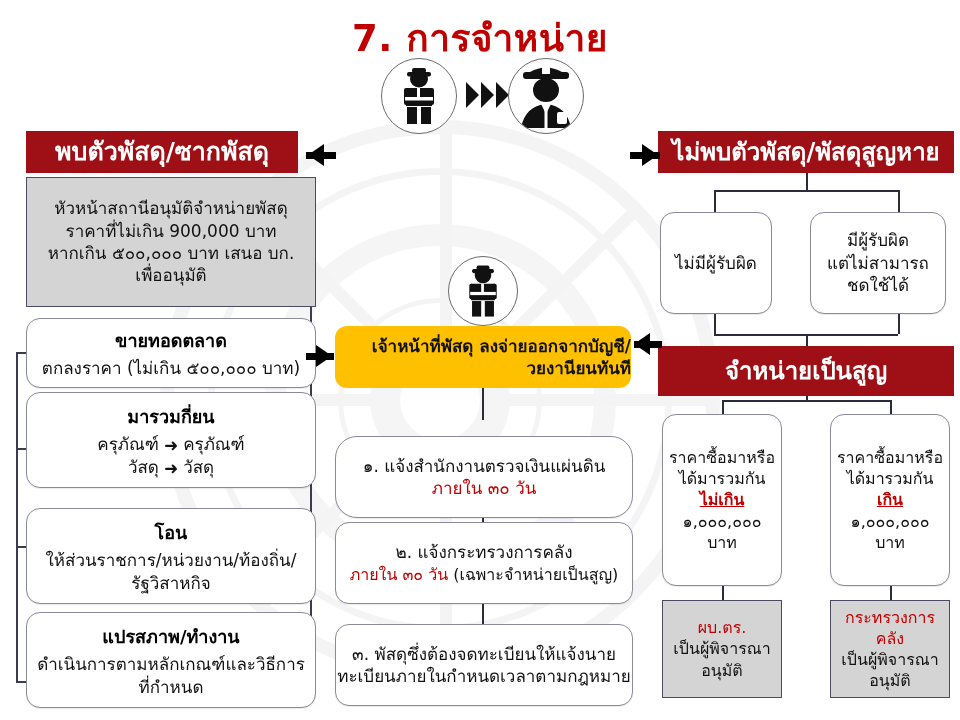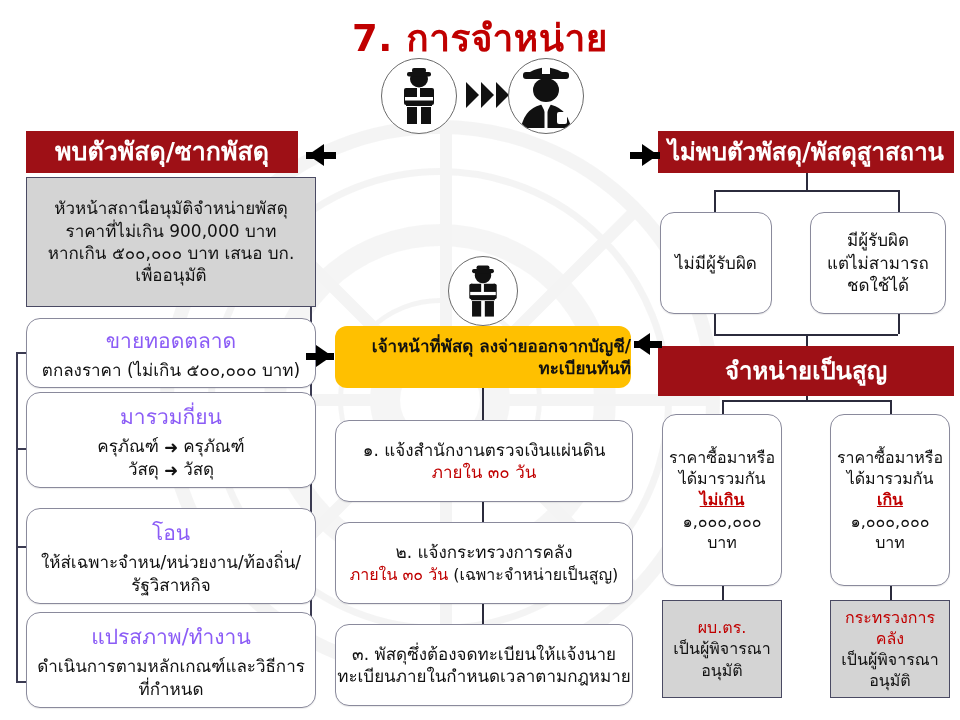--- a/index.html
+++ b/index.html
@@ -84,21 +84,21 @@
   .whitebox{
     position:absolute;
     background:#ffffff;
     border:1px solid #8a8a9c;
     border-radius:14px;
     display:flex;flex-direction:column;align-items:center;justify-content:center;
     text-align:center;
     color:#111;
     box-shadow:0 1px 1px rgba(0,0,0,.08);
   }
-  .bx-head{color:#8b5cf6;font-weight:normal;font-size:21px;margin-bottom:2px;}
+  .bx-head{color:#000000;font-weight:bold;font-size:18px;margin-bottom:2px;}
   .bx-line{font-size:17px;line-height:1.32;}
   .bx-line.sm{font-size:16px;}
   .red{color:#C00000;}
   .red-u{color:#C00000;text-decoration:underline;font-weight:bold;}
 
   
   .vline{position:absolute;background:#3b3b52;width:1.6px;z-index:1;}
   .hline{position:absolute;background:#3b3b52;height:1.6px;z-index:1;}
   .vline-d{position:absolute;background:#2b2b3c;width:2px;z-index:1;}
   .hline-d{position:absolute;background:#2b2b3c;height:2px;z-index:1;}
@@ -253,30 +253,30 @@
         <rect x="33" y="20" width="5" height="17" rx="2" fill="#111"></rect>
         <rect x="9" y="29" width="28" height="3.5" fill="#fff"></rect>
         <rect x="21" y="20" width="3" height="10" fill="#fff"></rect>
         <rect x="11" y="39" width="10" height="17" fill="#111"></rect>
         <rect x="25" y="39" width="10" height="17" fill="#111"></rect>
       </svg>
     </div>
 
     <div class="orangebox" style="left:335px;top:326px;width:296px;height:62px;align-items:flex-end;">
       <div class="bx-line">เจ้าหน้าที่พัสดุ  ลงจ่ายออกจากบัญชี/</div>
-      <div class="bx-line">ทะเบียนทันที</div>
+      <div class="bx-line">วยงานียนทันที</div>
     </div>
 
     <div class="arrow-stem" style="left:306px;top:353px;width:28px;"></div>
     <div class="arrow arrow-right" style="left:316px;top:345px;"></div>
 
     <div class="arrow-stem" style="left:634px;top:341px;width:28px;"></div>
     <div class="arrow arrow-left" style="left:634px;top:333px;"></div>
 
-    <div class="whitebox" style="left:335px;top:420px;width:296px;height:80px;">
+    <div class="whitebox" style="left:335px;top:436px;width:296px;height:80px;border-radius:22px;">
       <div class="bx-line">๑.  แจ้งสำนักงานตรวจเงินแผ่นดิน</div>
       <div class="bx-line">
         <span class="red">ภายใน ๓๐ วัน</span><span></span>
       </div>
     </div>
 
     <div class="whitebox" style="left:335px;top:522px;width:296px;height:80px;">
       <div class="bx-line">๒. แจ้งกระทรวงการคลัง</div>
       <div class="bx-line sm">
         <span class="red">ภายใน ๓๐ วัน</span><span> (เฉพาะจำหน่ายเป็นสูญ)</span>
@@ -309,32 +309,32 @@
       <div class="bx-line">
         <span>ครุภัณฑ์</span><span class="ibarrow">➜</span><span>ครุภัณฑ์</span>
       </div>
       <div class="bx-line">
         <span>วัสดุ</span><span class="ibarrow">➜</span><span>วัสดุ</span>
       </div>
     </div>
 
     <div class="whitebox" style="left:26px;top:508px;width:288px;height:94px;">
       <div class="bx-head">โอน</div>
-      <div class="bx-line">ให้ส่เฉพาะจำหน/หน่วยงาน/ท้องถิ่น/</div>
+      <div class="bx-line">ให้ส่วนราชการ/หน่วยงาน/ท้องถิ่น/</div>
       <div class="bx-line">รัฐวิสาหกิจ</div>
     </div>
 
     <div class="whitebox" style="left:26px;top:612px;width:288px;height:94px;">
       <div class="bx-head">แปรสภาพ/ทำงาน</div>
       <div class="bx-line">ดำเนินการตามหลักเกณฑ์และวิธีการ</div>
       <div class="bx-line">ที่กำหนด</div>
     </div>
 
     <div class="redbar" style="left:658px;top:131px;width:296px;height:42px;font-size:24px;">
-      <span>ไม่พบตัวพัสดุ/พัสดุสูาสถาน</span>
+      <span>ไม่พบตัวพัสดุ/พัสดุสูญหาย</span>
     </div>
 
     <div class="whitebox" style="left:660px;top:212px;width:110px;height:100px;">
       <div class="bx-line">ไม่มีผู้รับผิด</div>
     </div>
 
     <div class="whitebox" style="left:810px;top:212px;width:134px;height:100px;">
       <div class="bx-line">มีผู้รับผิด</div>
       <div class="bx-line">แต่ไม่สามารถ</div>
       <div class="bx-line">ชดใช้ได้</div>

